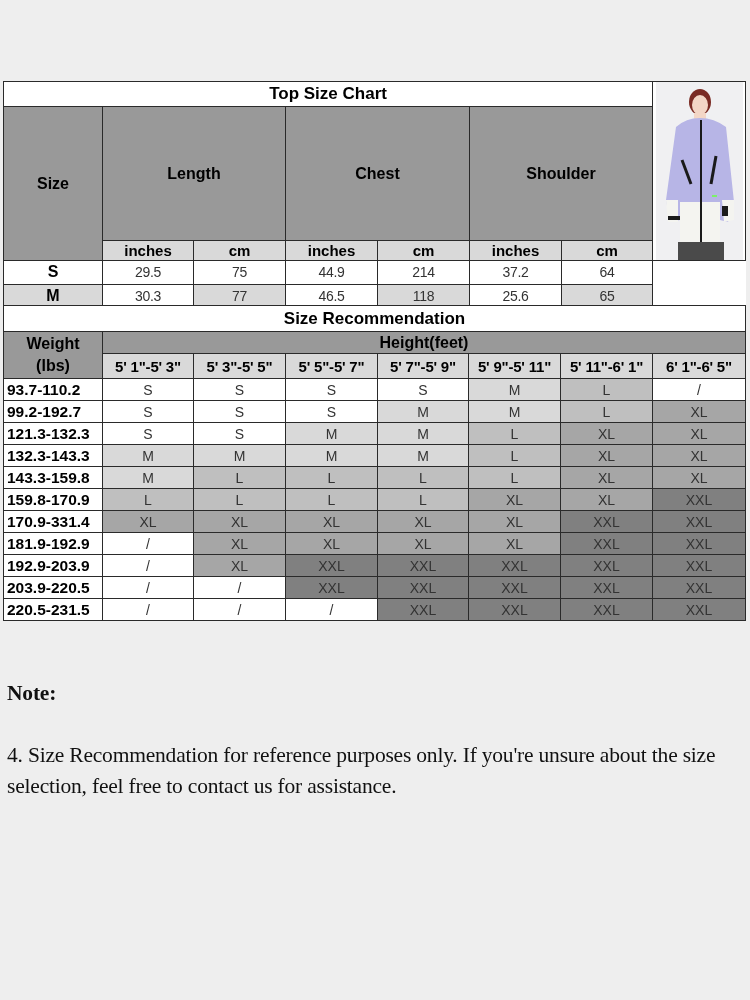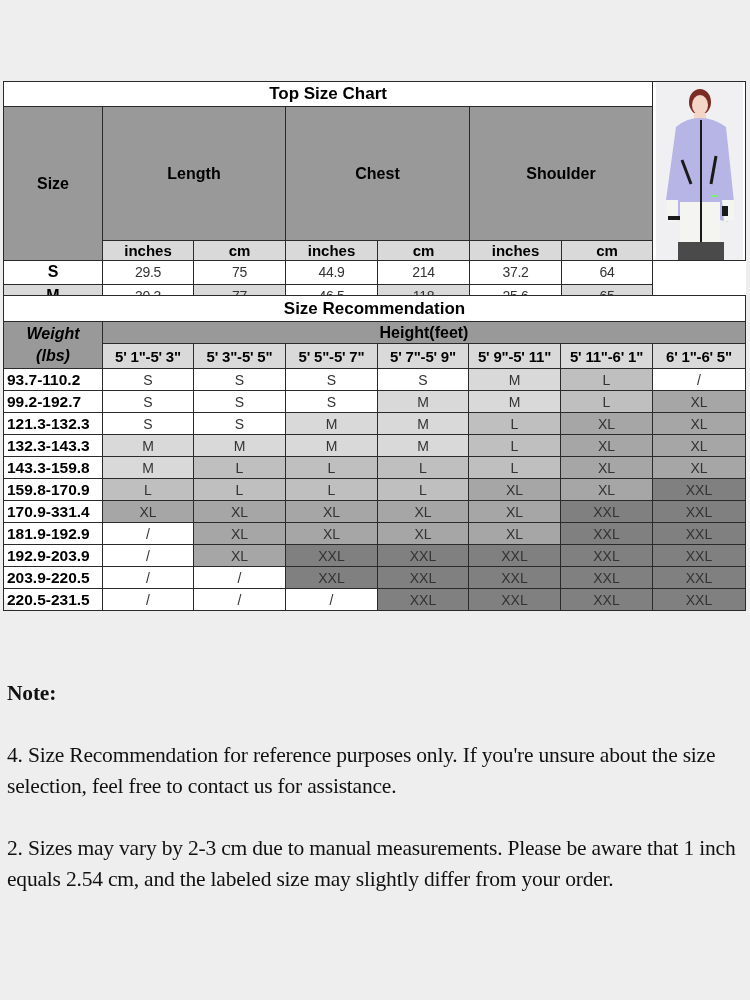--- a/index.html
+++ b/index.html
@@ -17,21 +17,21 @@
     .grey { background: #d9d9d9; }
     
     #top-table { top: 81px; width: 742px; }
     #top-table .r-title td { height: 24px; }
     #top-table .r-hdr td { height: 20px; }
     #top-table .r-sub td { height: 19px; }
     #top-table .r-data td { height: 22.5px; }
     .photo-cell { background: #ffffff; }
     .photo-cell svg { display: block; margin: 0 auto; }
     
-    #rec-table { top: 295px; width: 742px; border-radius: 19px; }
+    #rec-table { top: 305px; width: 742px; }
     #rec-table .r-title td { height: 25px; }
     #rec-table .r-hdr td { height: 21px; }
     #rec-table .r-sub td { height: 24px; }
     #rec-table .r-data td { height: 21px; }
     .weight { font-weight: bold; font-size: 15.5px; color: #000; text-align: left; padding-left: 3px; }
     .heights { font-size: 15px; font-weight: bold; letter-spacing: -0.2px; }
     .rec { font-size: 14px; color: #333; }
     
     #notes { position: absolute; left: 7px; top: 662px; width: 738px; font-family: "Liberation Serif", serif; color: #111; font-size: 21.5px; line-height: 31px; letter-spacing: -0.2px; }
     #notes .note-title { font-weight: bold; margin: 16px 0 31px 0; }
@@ -147,21 +147,21 @@
       <col style="width:91px">
       <col style="width:92px">
       <col style="width:92px">
       <col style="width:93px">
   </colgroup>
   <tbody>
       <tr class="r-title">
     <td colspan="8" class="title">Size Recommendation</td>
   </tr>
   <tr class="r-hdr">
-    <td rowspan="2" class="hdr" style="line-height:22px;font-style:italic;">
+    <td rowspan="2" class="hdr" style="line-height:22px;">
       <span>Weight</span><br>
       <span>(lbs)</span>
     </td>
     <td colspan="7" class="hdr">Height(feet)</td>
   </tr>
   <tr class="r-sub" id="height-row">
         <td class="sub heights">5' 1"-5' 3"</td>
         <td class="sub heights">5' 3"-5' 5"</td>
         <td class="sub heights">5' 5"-5' 7"</td>
         <td class="sub heights">5' 7"-5' 9"</td>
@@ -280,14 +280,13 @@
         <td class="rec" style="background: rgb(128, 128, 128);">XXL</td>
         <td class="rec" style="background: rgb(128, 128, 128);">XXL</td>
         <td class="rec" style="background: rgb(128, 128, 128);">XXL</td>
       </tr>
     </tbody>
 </table>
 
 <div id="notes">
   <div class="note-title">Note:</div>
   <p>4. Size Recommendation for reference purposes only. If you're unsure about the size selection, feel free to contact us for assistance.</p>
-  <p>2. Sizes may vary by 2-3 cm due to manual measurements. Please be aware that 1 inch equals 2.54 cm, and the labeled size may slightly differ from your order.</p>
 </div>
 
 </body></html>

